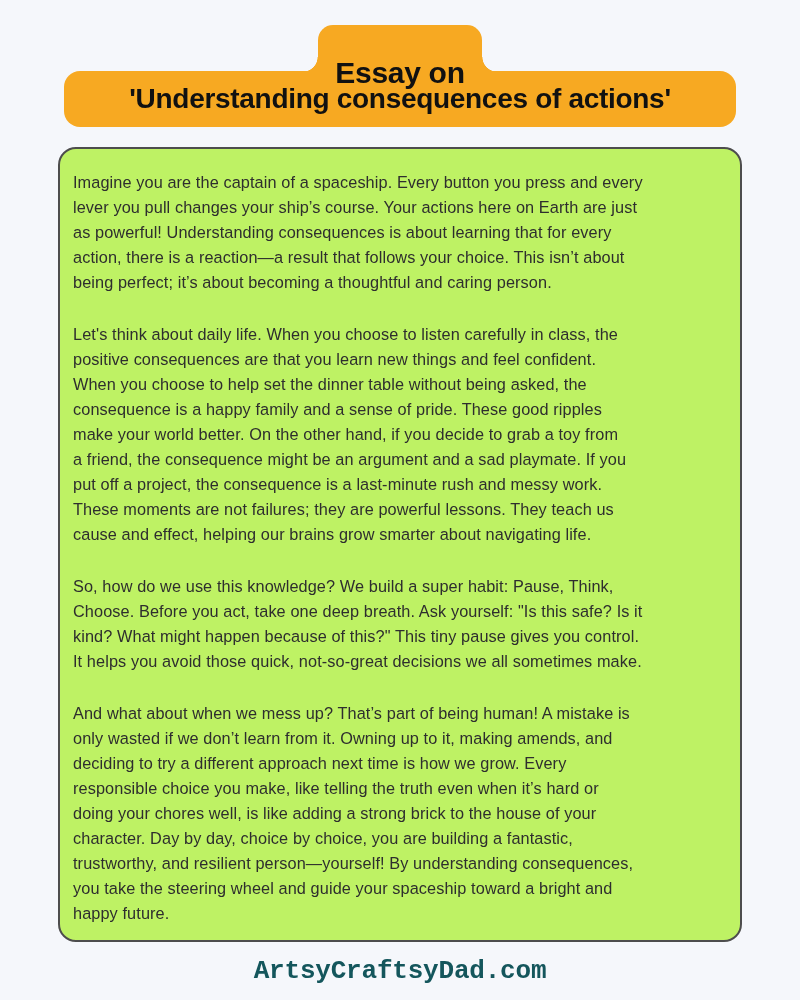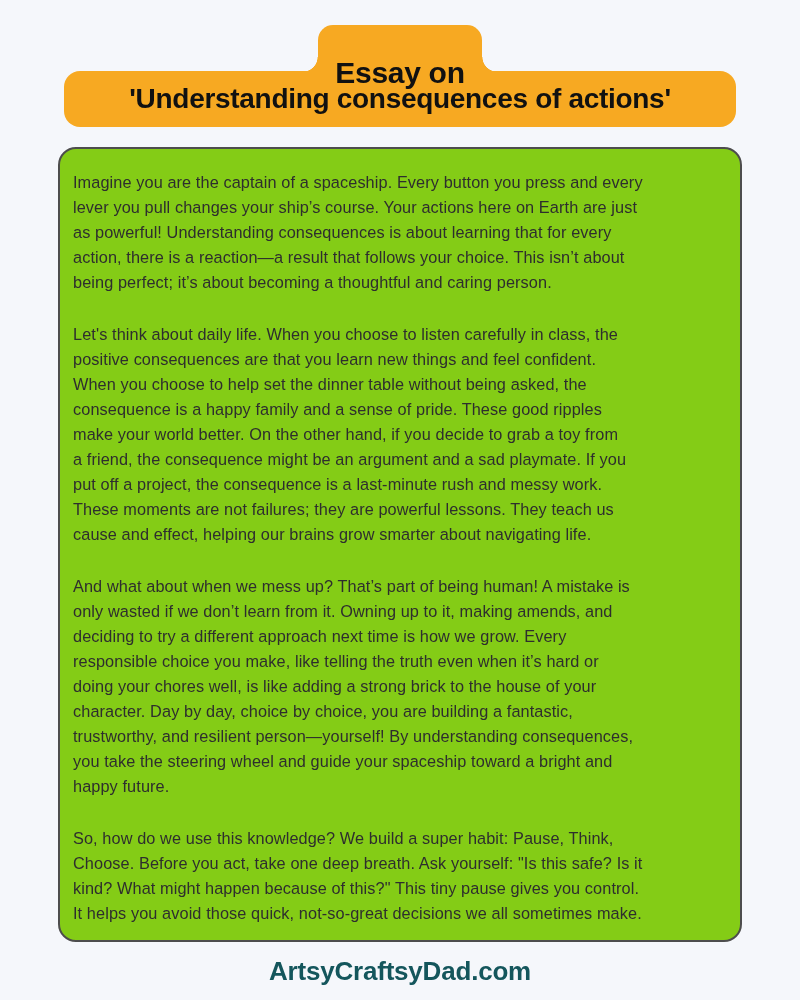--- a/index.html
+++ b/index.html
@@ -74,36 +74,36 @@
     color: var(--title-text);
     letter-spacing: -0.3px;
     white-space: nowrap;
   }
 
   
   .card {
     width: 684px;
     height: 795px;
     margin: 20px auto 0;
-    background: #84cc16;
+    background: #bef264;
     border: 2px solid var(--card-border);
     border-radius: 18px;
     padding: 21px 8px 0 13px;
   }
   .card p {
     margin: 0 0 27px 0;
     font-size: 16.3px;
     line-height: 25px;
     color: var(--body-text);
     letter-spacing: 0.1px;
     white-space: pre-line;
   }
 
   
-  .footer { margin-top: 14px; text-align: center; }
+  .footer { margin-top: 14px; text-align: center; font-family: Liberation Mono, monospace; }
   .site-name {
     font-size: 26px;
     font-weight: 700;
     color: var(--footer-teal);
     letter-spacing: -0.2px;
   }
 </style>
 </head>
 <body>
 
@@ -126,32 +126,32 @@
 being perfect; it’s about becoming a thoughtful and caring person.</p>
     <p>Let's think about daily life. When you choose to listen carefully in class, the
 positive consequences are that you learn new things and feel confident.
 When you choose to help set the dinner table without being asked, the
 consequence is a happy family and a sense of pride. These good ripples
 make your world better. On the other hand, if you decide to grab a toy from
 a friend, the consequence might be an argument and a sad playmate. If you
 put off a project, the consequence is a last-minute rush and messy work.
 These moments are not failures; they are powerful lessons. They teach us
 cause and effect, helping our brains grow smarter about navigating life.</p>
+    <p>So, how do we use this knowledge? We build a super habit: Pause, Think,
+Choose. Before you act, take one deep breath. Ask yourself: "Is this safe? Is it
+kind? What might happen because of this?" This tiny pause gives you control.
+It helps you avoid those quick, not-so-great decisions we all sometimes make.</p>
     <p>And what about when we mess up? That’s part of being human! A mistake is
 only wasted if we don’t learn from it. Owning up to it, making amends, and
 deciding to try a different approach next time is how we grow. Every
 responsible choice you make, like telling the truth even when it’s hard or
 doing your chores well, is like adding a strong brick to the house of your
 character. Day by day, choice by choice, you are building a fantastic,
 trustworthy, and resilient person—yourself! By understanding consequences,
 you take the steering wheel and guide your spaceship toward a bright and
 happy future.</p>
-    <p>So, how do we use this knowledge? We build a super habit: Pause, Think,
-Choose. Before you act, take one deep breath. Ask yourself: "Is this safe? Is it
-kind? What might happen because of this?" This tiny pause gives you control.
-It helps you avoid those quick, not-so-great decisions we all sometimes make.</p>
   </main>
 
   <footer class="footer">
     <div class="site-name">ArtsyCraftsyDad.com</div>
   </footer>
 
 </div>
 
 </body></html>

